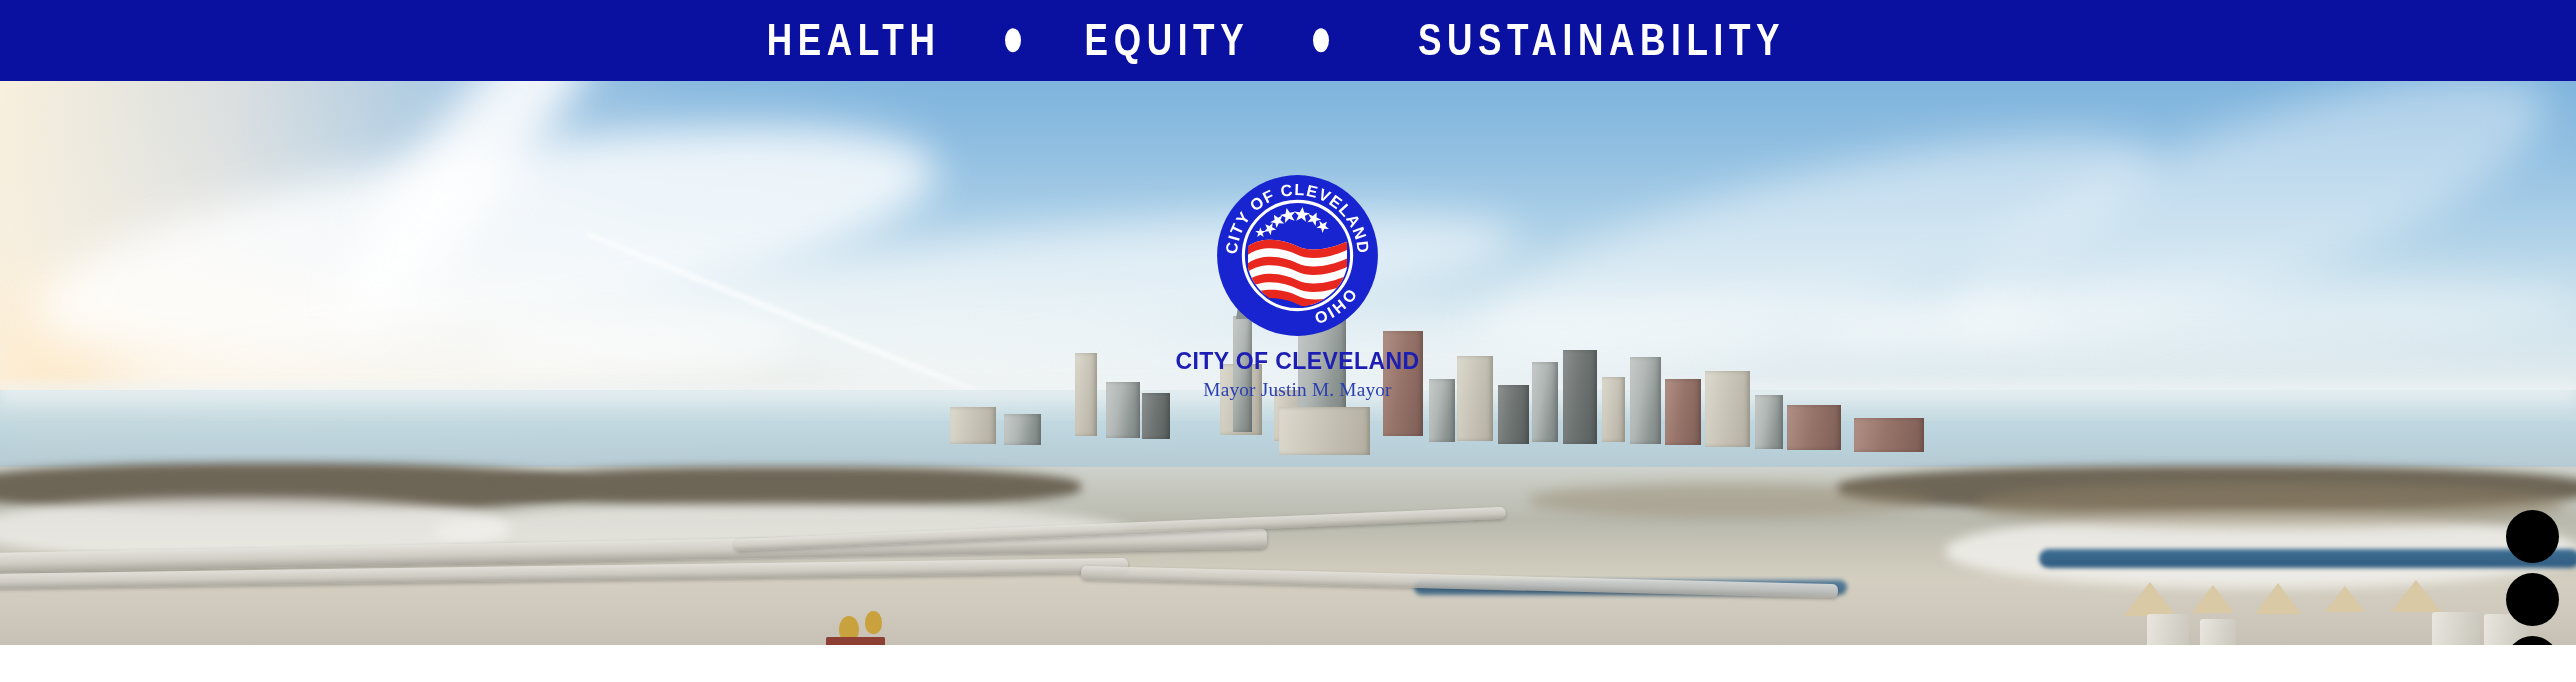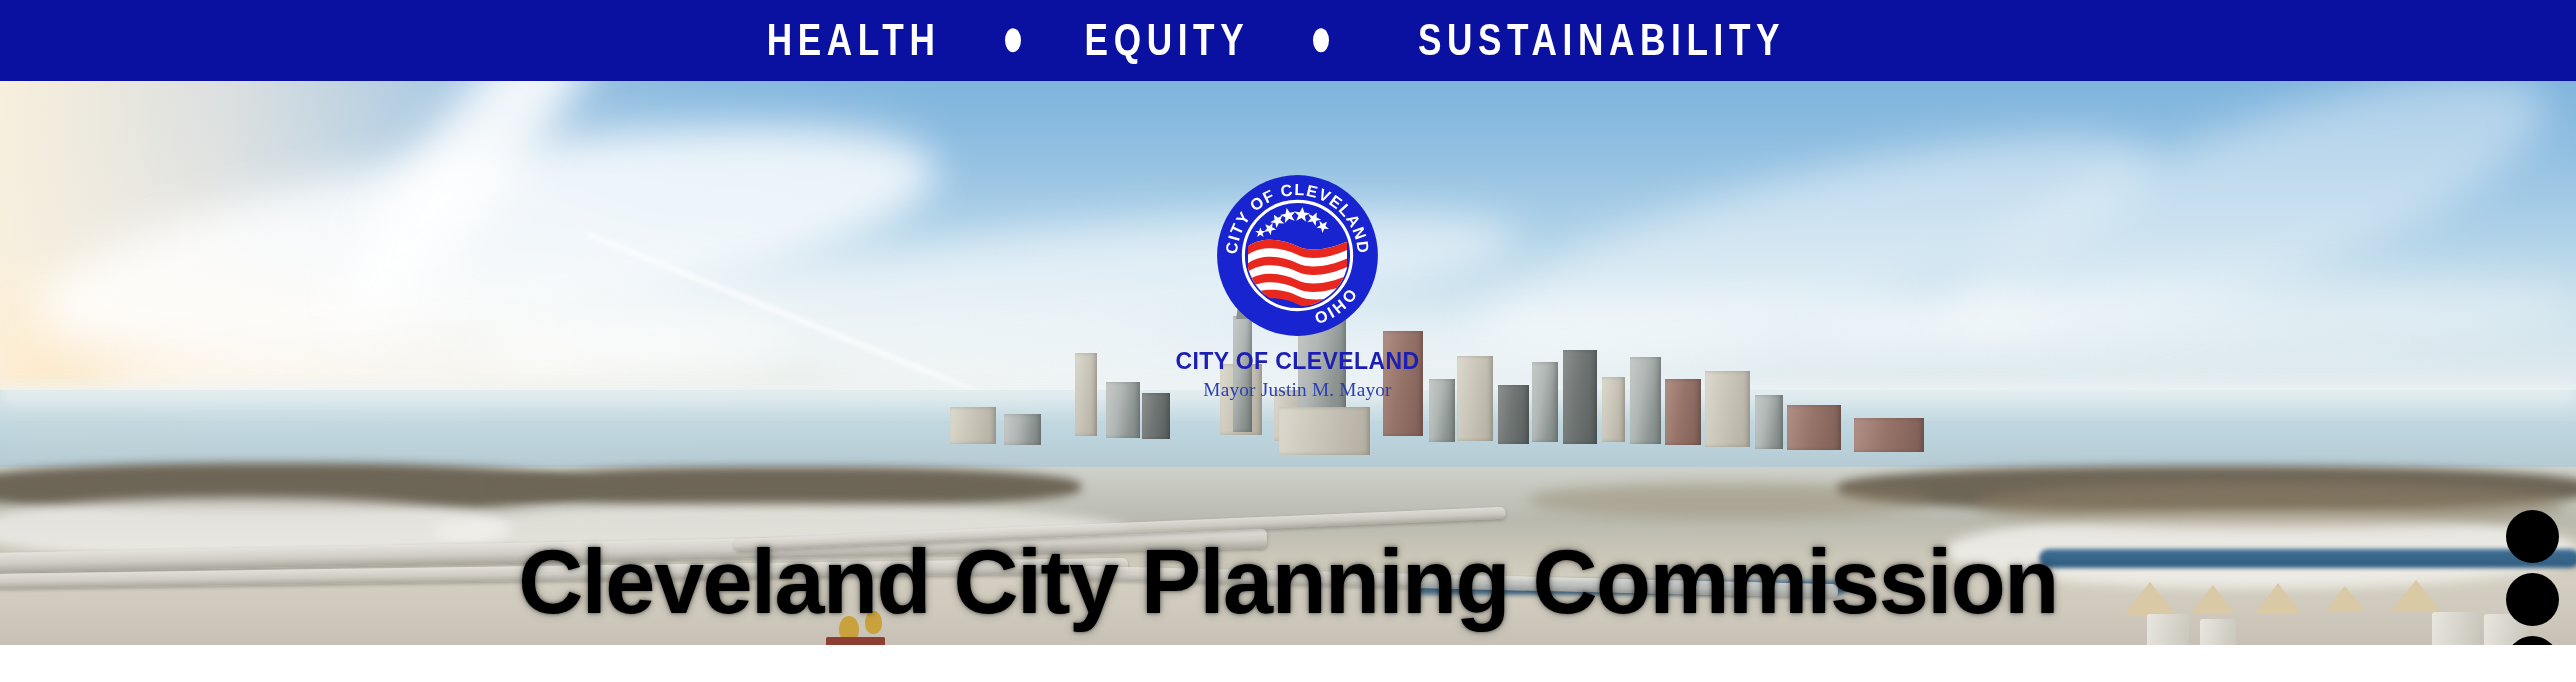--- a/index.html
+++ b/index.html
@@ -435,21 +435,20 @@
             <path d="M44,140 C64,126 92,132 108,140 C124,148 150,144 172,134 L172,145 C150,155 124,159 108,151 C92,143 64,137 44,151 Z" fill="#e8281e"></path>
             <path d="M44,160 C64,148 92,152 108,160 C124,168 150,166 172,156 L172,167 C150,177 124,179 108,171 C92,163 64,159 44,171 Z" fill="#e8281e"></path>
           </g>
         </svg>
       </div>
 
       <div id="seal-name">CITY OF CLEVELAND</div>
       <div id="seal-mayor">Mayor Justin M. Mayor</div>
     </div>
 
-    <div id="headline">Cleveland City Planning Commission</div>
 
     <div id="social-rail">
 
       <div class="social-btn">
         <svg width="31" height="31" viewBox="0 0 40 40">
           <defs>
               <mask id="ytm">
             <rect x="0" y="0" width="40" height="40" fill="#fff"></rect>
             <rect x="4" y="11" width="32" height="19" rx="6" fill="#000"></rect>
             <polygon points="17,16 17,25 26,20.5" fill="#fff"></polygon>

